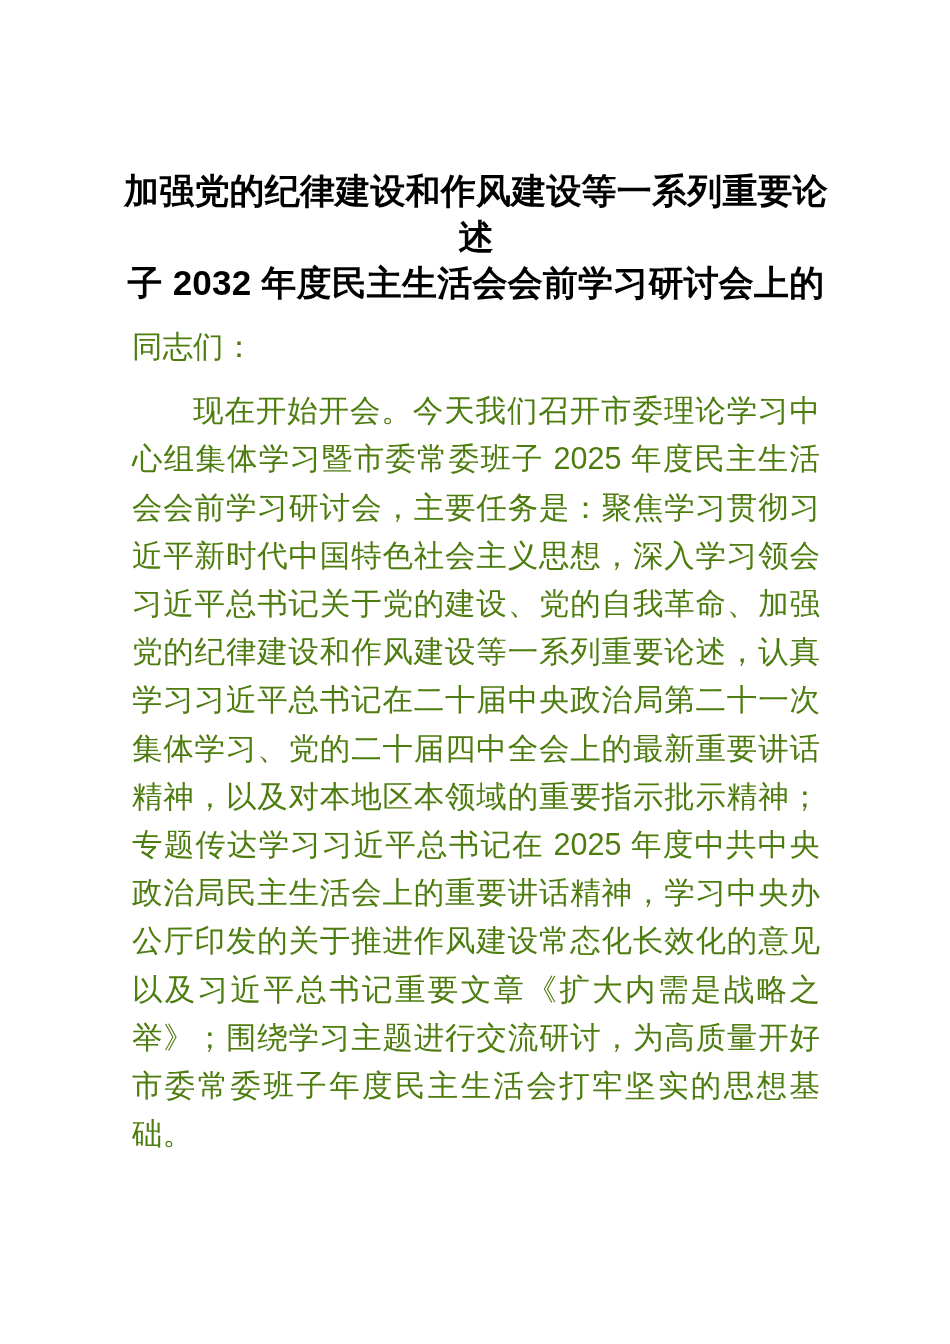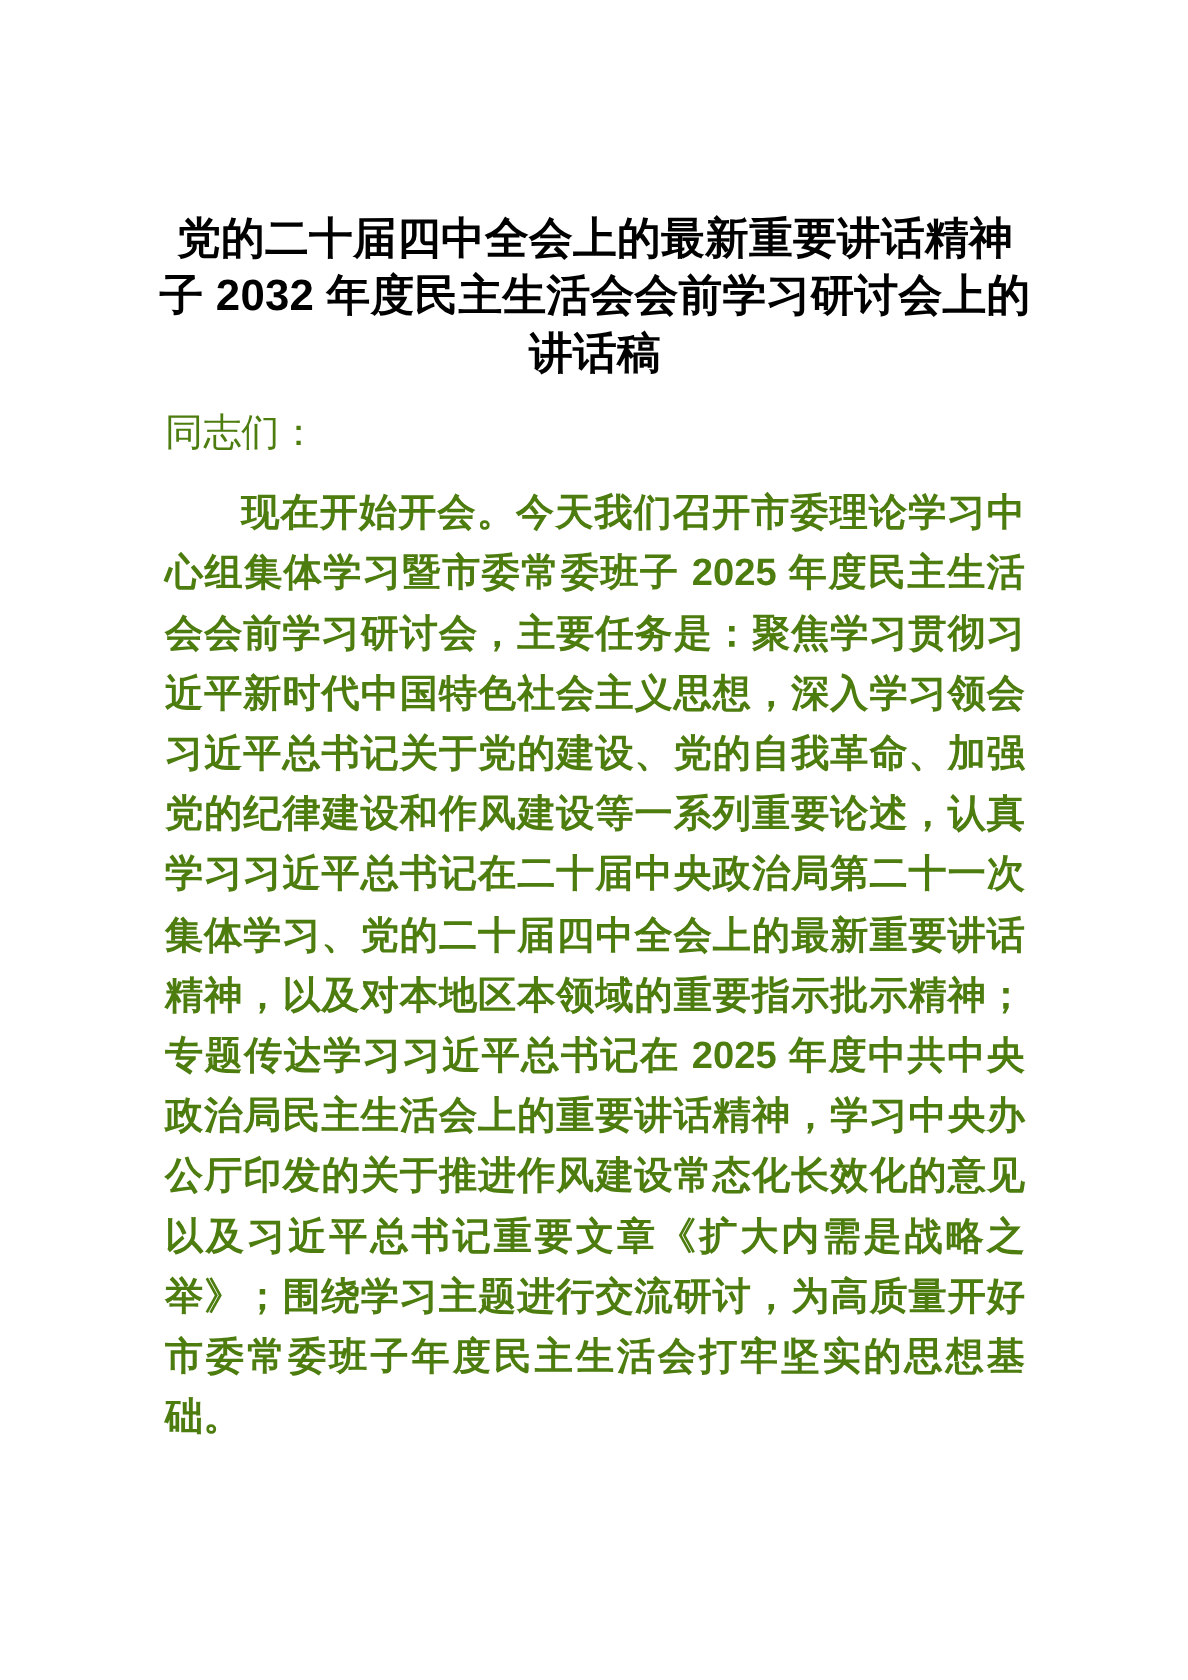--- a/index.html
+++ b/index.html
@@ -44,36 +44,34 @@
     color: #4d7c0f;
     margin: 16px;
     letter-spacing: 0.05px;
     word-break: break-all;
   }
   .para-indent {
     text-indent: 2em;
   }
   .para + .para {
     margin-top: 0;
-    font-weight: bold;
   }
   .title-line {
     display: block;
   }
 </style>
 </head>
 <body>
 
 <div class="page">
   <div class="doc-body">
 
     <h1 class="doc-title">
-      <span class="title-line">党的二十届四中全会上的最新重要讲话精神</span>
+      <span class="title-line">加强党的纪律建设和作风建设等一系列重要论述</span>
       <span class="title-line">子 2032 年度民主生活会会前学习研讨会上的</span>
-      <span class="title-line">讲话稿</span>
     </h1>
 
     <p class="para">同志们：</p>
 
     <p class="para para-indent">现在开始开会。今天我们召开市委理论学习中心组集体学习暨市委常委班子 2025 年度民主生活会会前学习研讨会，主要任务是：聚焦学习贯彻习近平新时代中国特色社会主义思想，深入学习领会习近平总书记关于党的建设、党的自我革命、加强党的纪律建设和作风建设等一系列重要论述，认真学习习近平总书记在二十届中央政治局第二十一次集体学习、党的二十届四中全会上的最新重要讲话精神，以及对本地区本领域的重要指示批示精神；专题传达学习习近平总书记在 2025 年度中共中央政治局民主生活会上的重要讲话精神，学习中央办公厅印发的关于推进作风建设常态化长效化的意见以及习近平总书记重要文章《扩大内需是战略之举》；围绕学习主题进行交流研讨，为高质量开好市委常委班子年度民主生活会打牢坚实的思想基础。</p>
 
 
   </div>
 </div>
 

